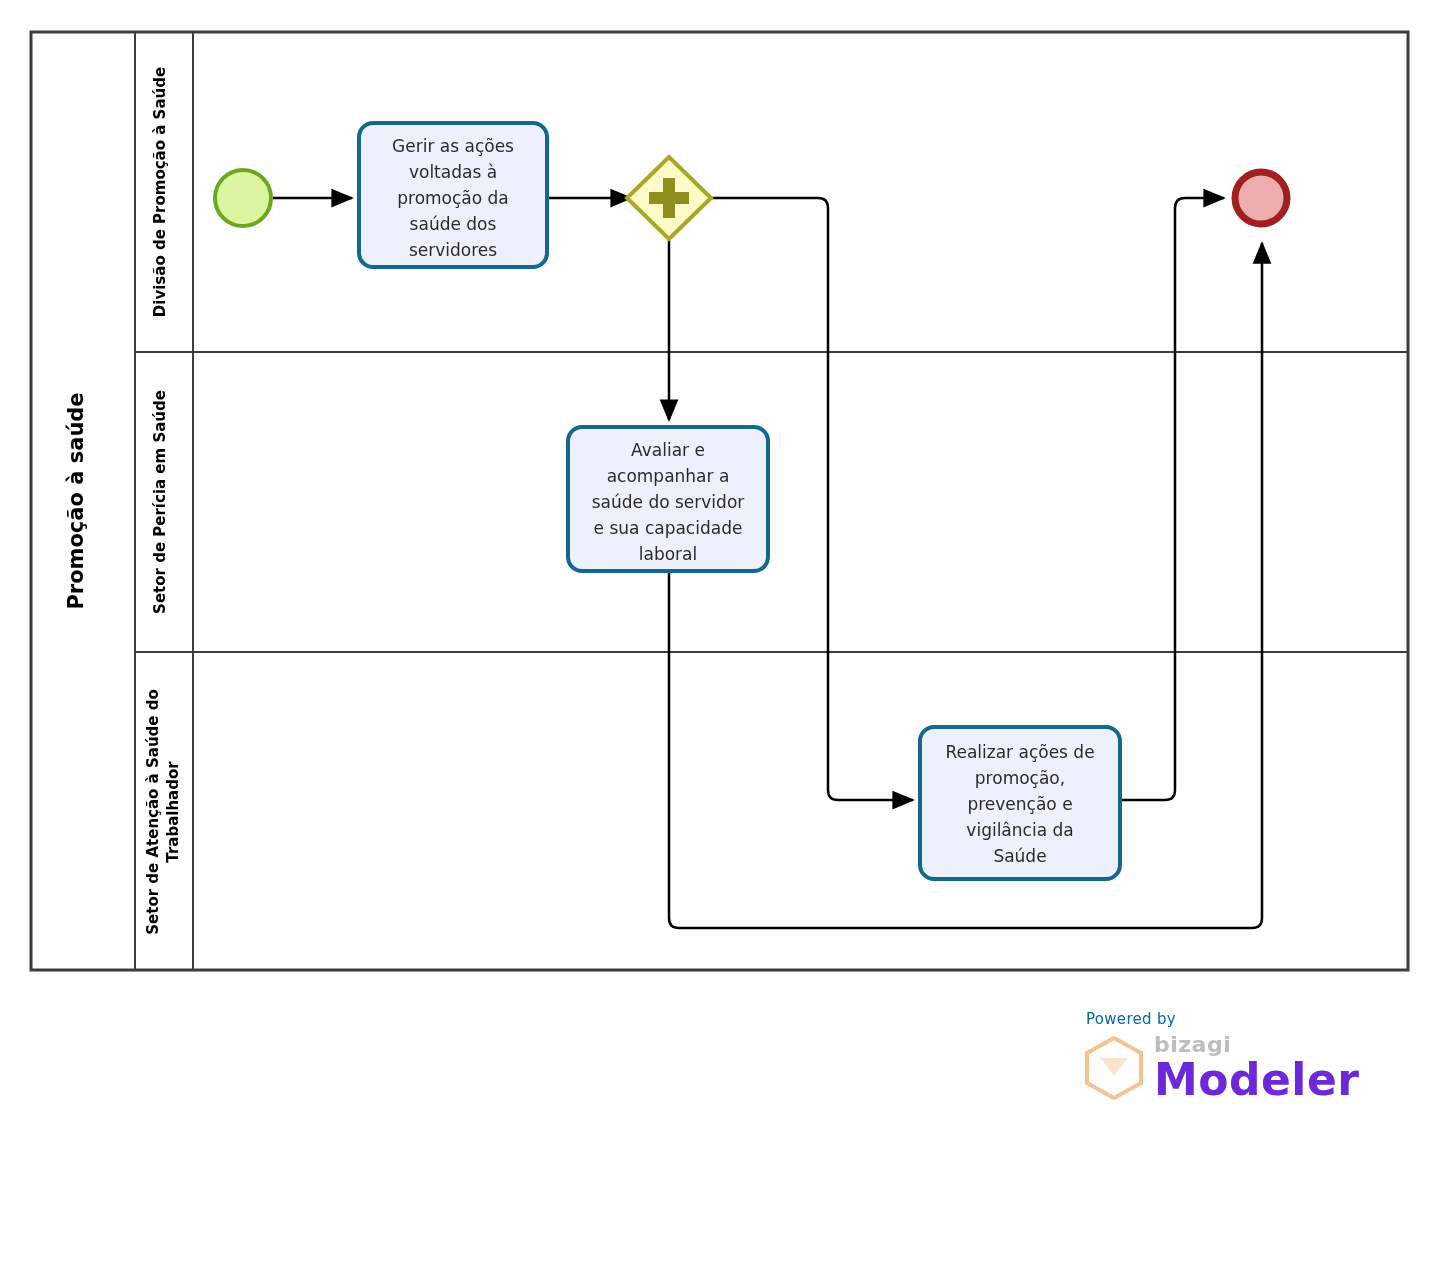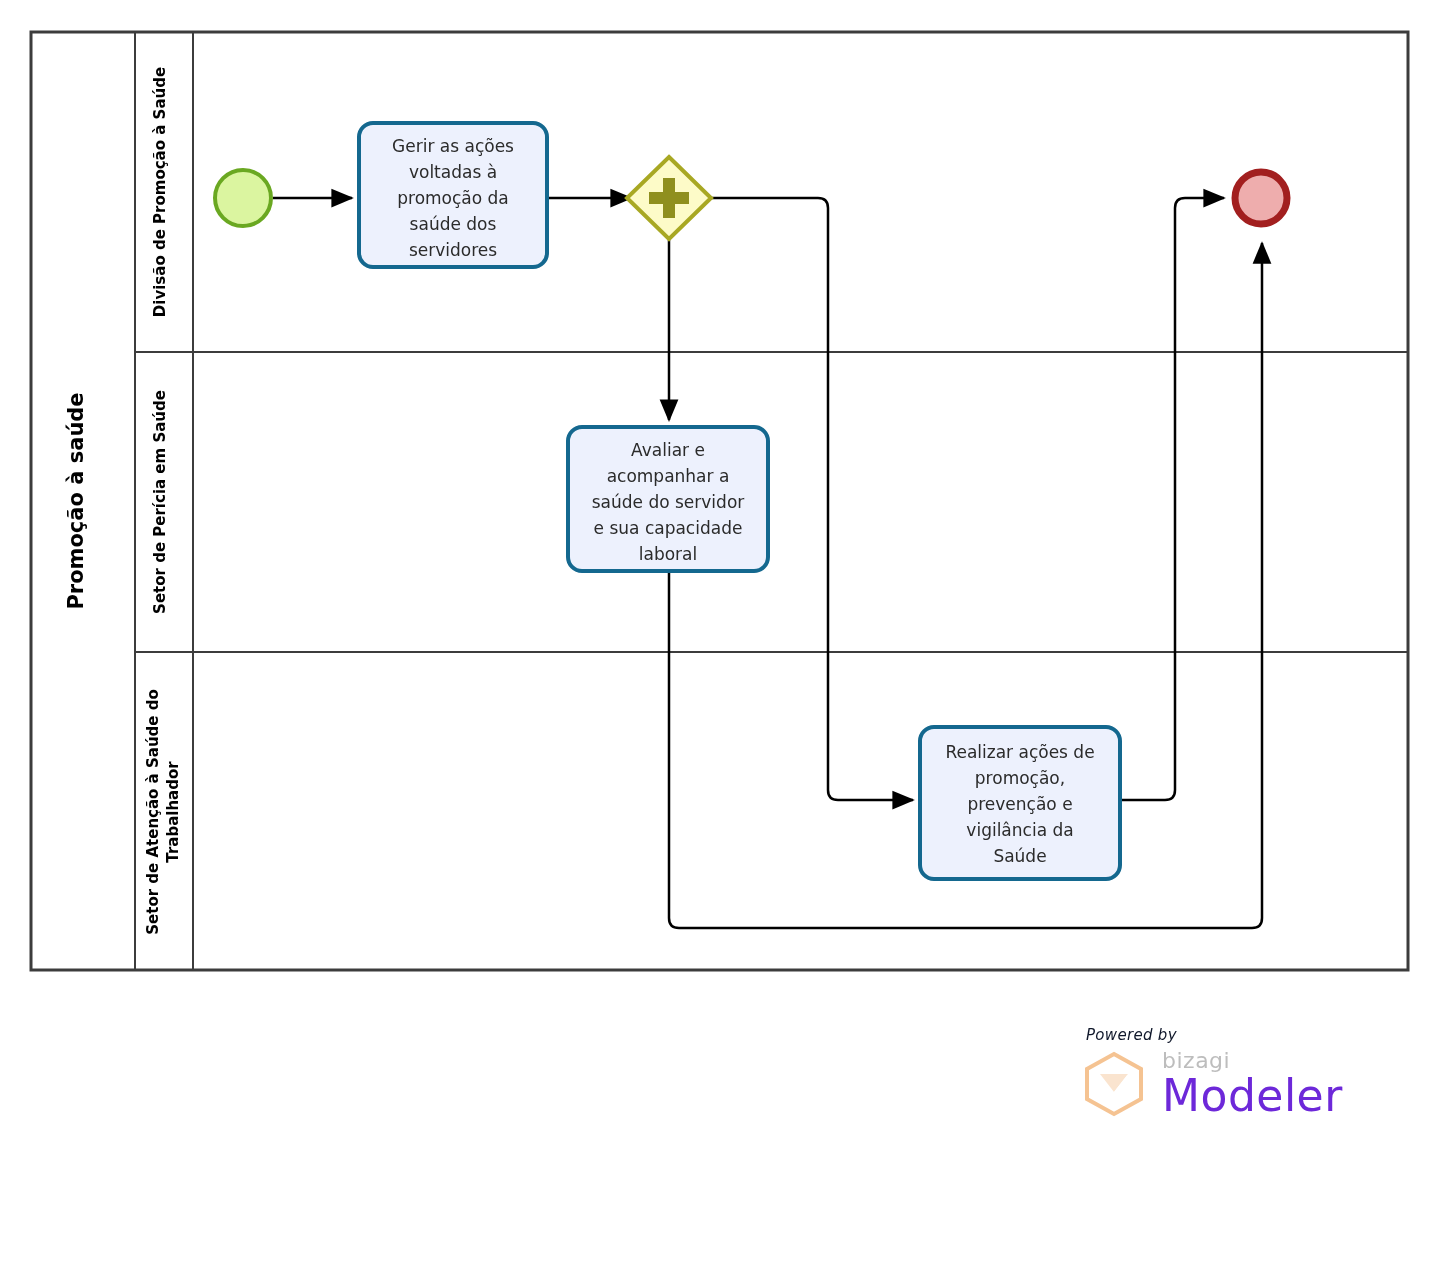--- a/index.html
+++ b/index.html
@@ -90,37 +90,37 @@
   .brand-block {
     position: absolute;
     left: 1078px;
     top: 1010px;
     width: 270px;
     height: 100px;
   }
   .brand-powered {
     font-family: "DejaVu Sans", "Liberation Sans", sans-serif;
     font-size: 15px;
-    color: #0f172a;
+    color: #0369a1;
     letter-spacing: 0.3px;
-    margin: 16px 0 4px 8px;
-    font-style: italic;
+    margin: 0 0 4px 8px;
   }
   .brand-row {
     display: flex;
     align-items: center;
   }
   .brand-mark {
     width: 72px;
     height: 72px;
     flex: 0 0 72px;
   }
   .brand-words {
-    margin-left: 12px;
+    margin-left: 4px;
     line-height: 1;
+    font-weight: bold;
   }
   .brand-bizagi {
     font-family: "DejaVu Sans", "Liberation Sans", sans-serif;
     font-size: 22px;
     color: #bdbdbd;
     letter-spacing: 0.5px;
   }
   .brand-modeler {
     font-family: "DejaVu Sans", "Liberation Sans", sans-serif;
     font-size: 44px;

